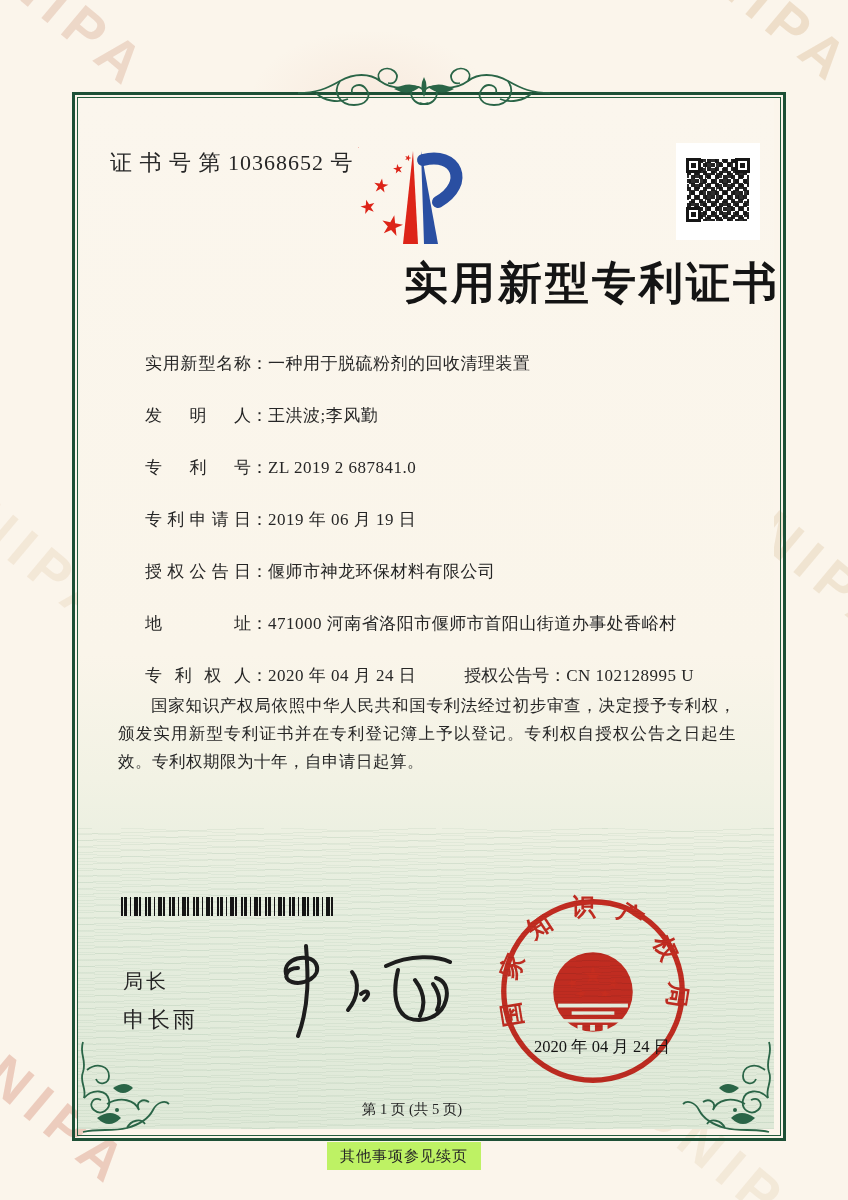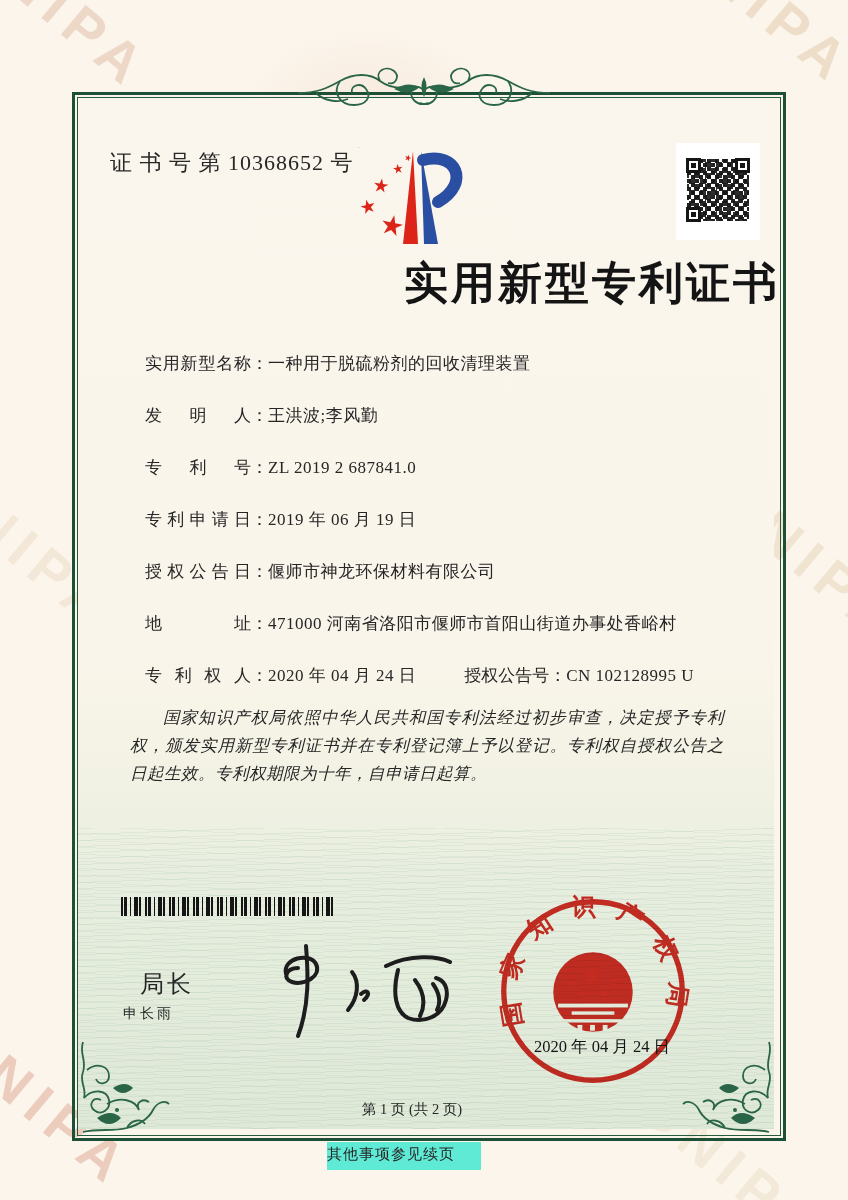--- a/index.html
+++ b/index.html
@@ -41,34 +41,34 @@
   .doc-title{position:absolute;left:72px;top:254px;width:708px;text-align:right;z-index:5;
              font-size:44px;font-weight:bold;letter-spacing:3px;color:#141414;}
   .fields{position:absolute;left:120px;top:352px;z-index:5;font-size:17px;}
   .frow{height:52px;white-space:nowrap;margin-left:25px;}
   .flabel{display:inline-block;width:106px;text-align:justify;text-align-last:justify;vertical-align:top;}
   .fvalue{letter-spacing:.5px;}
   .grant-pair{display:inline-block;}
   .grant-pair.first{width:315px;}
   .bodytext{position:absolute;left:118px;top:692px;width:618px;z-index:5;
             font-size:16.5px;line-height:28px;text-align:justify;letter-spacing:.5px;}
-  .bodytext p{margin:12px;text-indent:2em;font-style:italic;}
+  .bodytext p{margin:0;text-indent:2em;}
   .barcode{position:absolute;left:121px;top:897px;width:216px;height:19px;z-index:5;
            background:repeating-linear-gradient(90deg,#151515 0 2px,rgba(0,0,0,0) 2px 3px,
            #151515 3px 6px,rgba(0,0,0,0) 6px 9px,#151515 9px 10px,rgba(0,0,0,0) 10px 13px,
            #151515 13px 17px,rgba(0,0,0,0) 17px 18px,#151515 18px 20px,rgba(0,0,0,0) 20px 24px);}
-  .sig-title{position:absolute;left:140px;top:968px;z-index:5;font-size:24px;letter-spacing:3px;}
-  .sig-name{position:absolute;left:123px;top:1005px;z-index:5;font-size:14px;letter-spacing:3px;}
+  .sig-title{position:absolute;left:123px;top:968px;z-index:5;font-size:20px;letter-spacing:3px;}
+  .sig-name{position:absolute;left:123px;top:1005px;z-index:5;font-size:22px;letter-spacing:3px;}
   .signature{position:absolute;left:252px;top:938px;z-index:6;}
   .seal{position:absolute;left:496px;top:894px;z-index:6;mix-blend-mode:multiply;opacity:.95;}
   .seal-date{position:absolute;left:524px;top:1036px;width:156px;text-align:center;z-index:7;
              font-size:16.5px;color:#141414;}
   .page-info{position:absolute;left:72px;top:1100px;width:680px;text-align:center;z-index:5;font-size:14.5px;}
   .cont-note{position:absolute;left:327px;top:1142px;width:154px;height:28px;line-height:28px;
-             background:#5eead4;text-align:left;z-index:5;font-size:15px;letter-spacing:1px;font-family:Liberation Mono, monospace;}
+             background:#bef264;text-align:center;z-index:5;font-size:15px;letter-spacing:1px;}
 </style>
 </head>
 <body>
 
 <div class="stage">
 
   <div class="wm wm-a">CNIPA</div>
   <div class="wm wm-b">CNIPA</div>
   <div class="wm wm-c">CNIPA</div>
   <div class="wm wm-d">CNIPA</div>
@@ -189,16 +189,16 @@
         <rect x="78" y="121" width="44" height="3.5"></rect>
         <rect x="70" y="129" width="60" height="3.5"></rect>
         <rect x="84" y="135" width="5" height="6"></rect>
         <rect x="97" y="135" width="5" height="6"></rect>
         <rect x="110" y="135" width="5" height="6"></rect>
       </g>
     </g>
   </svg>
   <div class="seal-date">2020 年 04 月 24 日</div>
 
-  <div class="page-info">第 1 页 (共 2 页)</div>
+  <div class="page-info">第 1 页 (共 5 页)</div>
   <div class="cont-note">其他事项参见续页</div>
 
 </div>
 
 </body></html>

